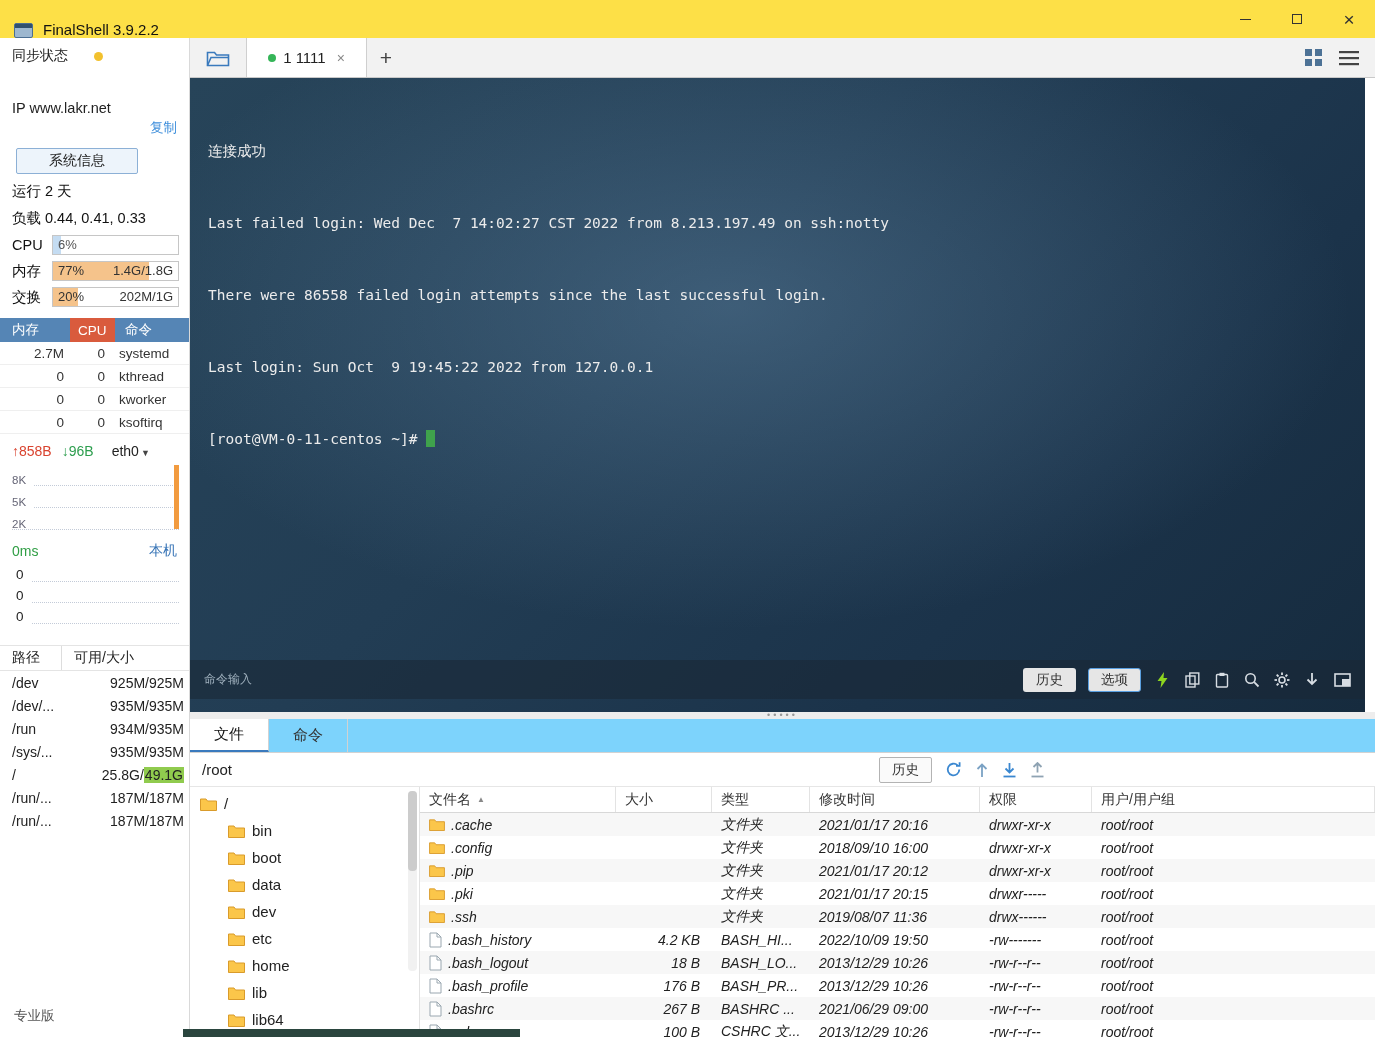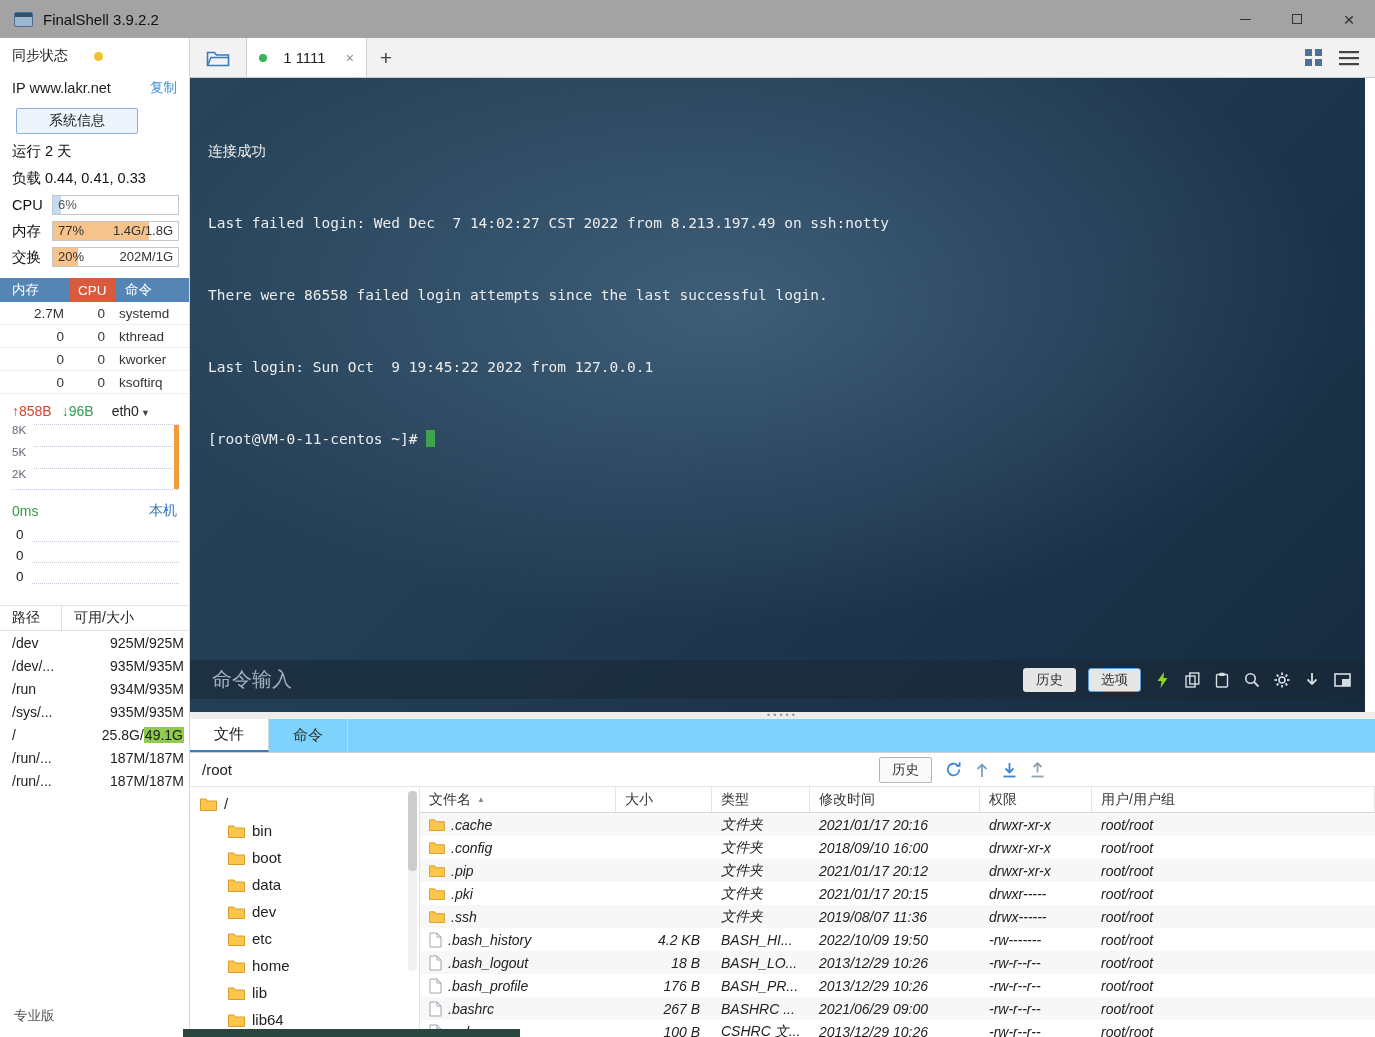--- a/index.html
+++ b/index.html
@@ -1,36 +1,36 @@
 <!DOCTYPE html>
 <html><head>
 <meta charset="utf-8">
 <style>
   * { margin:0; padding:0; box-sizing:border-box; }
   html,body { width:1375px; height:1037px; overflow:hidden; }
   body { font-family:"Liberation Sans","DejaVu Sans",sans-serif; font-size:14px; color:#222; background:#fff; position:relative; }
 
   
-  .titlebar { position:absolute; top:0; left:0; right:0; height:38px; background:#a3a3a3; display:flex; align-items:center; }
+  .titlebar { position:absolute; top:0; left:0; right:0; height:38px; background:#fde047; display:flex; align-items:flex-end; }
   .app-icon { width:19px; height:15px; margin-left:14px; background:#9db7cf; border:1px solid #4a6e92; border-radius:2px; position:relative; }
   .app-icon:before { content:""; position:absolute; top:0; left:0; right:0; height:4px; background:#31506e; }
   .title-text { margin-left:10px; font-size:15px; color:#111; }
   .win-controls { margin-left:auto; display:flex; height:100%; }
   .win-btn { width:52px; height:100%; display:flex; align-items:center; justify-content:center; cursor:default; }
   .ic-min { width:11px; border-bottom:1px solid #333; }
   .ic-max { width:10px; height:10px; border:1px solid #333; }
   .ic-close { font-size:19px; color:#333; line-height:1; }
 
   
   .sidebar { position:absolute; top:38px; left:0; width:190px; bottom:0; background:#fff; border-right:1px solid #d9d9d9; overflow:hidden; }
   .sb-row { display:flex; align-items:center; padding:4px 12px; }
   .sync-row { padding-top:9px; }
   .dot { width:9px; height:9px; border-radius:50%; background:#f2c12e; margin-left:26px; }
   .ip-row { padding-top:10px; font-size:14.5px; }
-  .copy-link { margin-left:auto; color:#3d8edb; font-size:13.5px; }
+  .copy-link { margin-left:auto; color:#3d8edb; font-size:13.5px;margin-top:40px; }
   .sysinfo-btn { margin:7px 0 4px 16px; width:122px; height:26px; border:1px solid #8cb0d6; background:#edf4fb; border-radius:2px; display:flex; align-items:center; justify-content:center; font-size:14px; color:#222; }
   .plain-row { padding:4px 12px; font-size:14.5px; color:#111; }
   .meter-row { display:flex; align-items:center; padding:3px 10px 3px 12px; }
   .meter-label { width:40px; font-size:14.5px; color:#111; }
   .meter-bar { flex:1; height:20px; border:1px solid #c6c6c6; background:#fff; position:relative; overflow:hidden; }
   .meter-fill { position:absolute; top:0; left:0; bottom:0; }
   .fill-blue { background:#c4dcf2; }
   .fill-orange { background:#f5c38b; }
   .meter-pct { position:absolute; left:5px; top:1px; font-size:13px; color:#555; }
   .meter-detail { position:absolute; right:5px; top:1px; font-size:13px; color:#333; }
@@ -46,21 +46,21 @@
   .pc-cpu { width:45px; text-align:right; padding-right:10px; }
   .pc-cmd { flex:1; padding-left:4px; white-space:nowrap; overflow:hidden; }
 
   .net-row { display:flex; align-items:center; gap:10px; padding:9px 12px 3px 12px; font-size:14px; }
   .net-up { color:#d9432f; }
   .net-down { color:#2e9e4f; }
   .net-if { color:#222; margin-left:8px; }
   .caret { font-size:9px; color:#444; margin-left:2px; }
 
   .net-chart { margin:2px 10px 0 12px; position:relative; height:66px; border-bottom:1px dotted #c3cbd8; }
-  .tick-row { height:22px; display:flex; align-items:flex-start; }
+  .tick-row { height:22px; display:flex; align-items:flex-end; }
   .tick-label { font-size:11.5px; color:#667; width:22px; }
   .tick-line { flex:1; border-bottom:1px dotted #c3cbd8; }
   .net-spike { position:absolute; right:0; top:1px; bottom:0; width:5px; background:#f29b3f; }
 
   .ping-head { display:flex; align-items:center; padding:12px 12px 2px 12px; }
   .ping-latency { color:#2f9e44; font-size:14px; }
   .ping-host { margin-left:auto; color:#3472b5; font-size:14px; }
   .ping-row { display:flex; align-items:flex-end; padding:1px 10px 1px 16px; height:21px; }
   .ping-val { font-size:13.5px; color:#222; width:16px; }
   .ping-line { flex:1; border-bottom:1px dotted #c3cbd8; }
@@ -72,40 +72,40 @@
   .disk-row { display:flex; height:23px; align-items:center; }
   .dr-path { width:62px; padding-left:12px; white-space:nowrap; }
   .dr-size { flex:1; text-align:right; padding-right:5px; white-space:nowrap; }
   .hl-green { background:#90cb4e; padding:0 1px; }
 
   .edition { position:absolute; bottom:12px; left:14px; font-size:13.5px; color:#555; }
 
   
   .tabbar { position:absolute; top:38px; left:190px; right:0; height:40px; background:#f2f2f2; border-bottom:1px solid #c9c9c9; display:flex; align-items:stretch; }
   .tab-folder { width:57px; display:flex; align-items:center; justify-content:center; border-right:1px solid #cfcfcf; }
-  .tab-active { width:120px; background:#fff; border-right:1px solid #cfcfcf; display:flex; align-items:center; justify-content:center; gap:16px; }
+  .tab-active { width:120px; background:#fff; border-right:1px solid #cfcfcf; display:flex; align-items:center; justify-content:center; gap:7px; }
   .tab-dot { width:8px; height:8px; border-radius:50%; background:#35b558; }
   .tab-label { font-size:15px; color:#222; }
   .tab-close { color:#888; font-size:14px; margin-left:4px; }
   .tab-plus { width:38px; display:flex; align-items:center; justify-content:center; font-size:21px; color:#444; }
   .tabbar-right { margin-left:auto; display:flex; align-items:center; gap:16px; padding-right:16px; }
 
   
   .terminal { position:absolute; left:190px; top:78px; width:1175px; height:634px;
     background:
       radial-gradient(ellipse 1000px 520px at 46% 36%, rgba(90,126,156,0.50), rgba(0,0,0,0) 62%),
       linear-gradient(135deg,#274459 0%, #223d54 40%, #1b334a 72%, #162b3e 100%);
     overflow:hidden; }
   .term-text { padding:13px 0 0 18px; font-family:"DejaVu Sans Mono","Liberation Mono",monospace; font-size:14.5px; line-height:24px; color:#ececec; white-space:pre; }
   .term-line { white-space:pre; }
   .prompt-line { white-space:pre; }
   .cursor { display:inline-block; width:9px; height:17px; background:#3fa24c; vertical-align:text-bottom; }
 
   .cmdbar { position:absolute; left:0; right:0; bottom:13px; height:39px; background:rgba(26,40,54,0.58); display:flex; align-items:center; padding:0 14px; }
-  .cmd-placeholder { color:#9fb0bd; font-size:20px; margin-left:8px; }
+  .cmd-placeholder { color:#9fb0bd; font-size:12px; margin-left:0; }
   .cmdbar-right { margin-left:auto; display:flex; align-items:center; gap:12px; }
   .pill-btn { background:#e6e6e6; border-radius:3px; padding:3px 13px; font-size:13.5px; color:#333; }
   .pill-btn.opt { border:1px solid #5a9fe0; padding:2px 12px; }
   .cmd-icon { display:flex; align-items:center; justify-content:center; width:18px; height:18px; }
 
   
   .splitter { position:absolute; left:190px; right:0; top:712px; height:7px; background:#ededed; display:flex; align-items:center; justify-content:center; }
   .splitter span { color:#999; font-size:9px; letter-spacing:3px; line-height:5px; }
 
   

